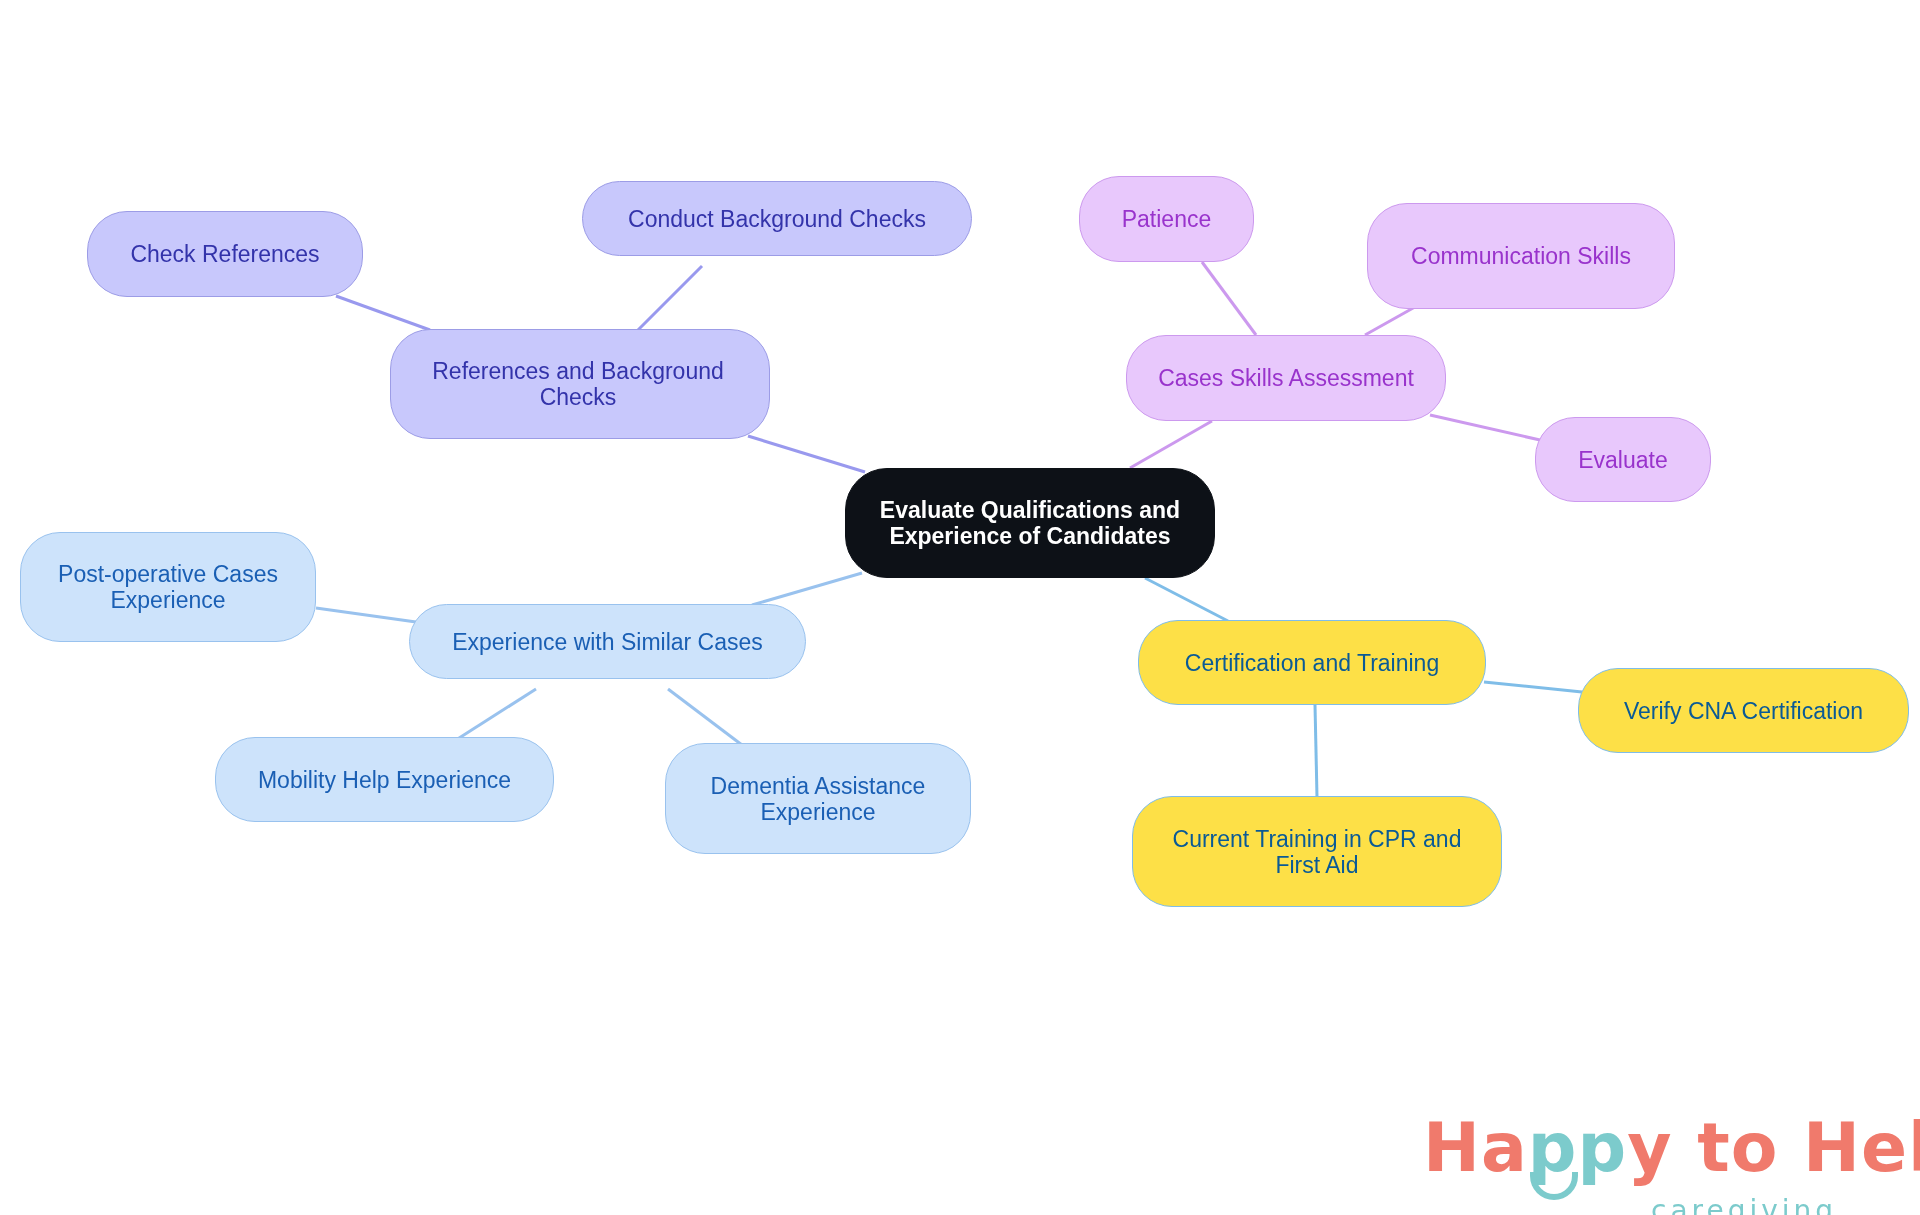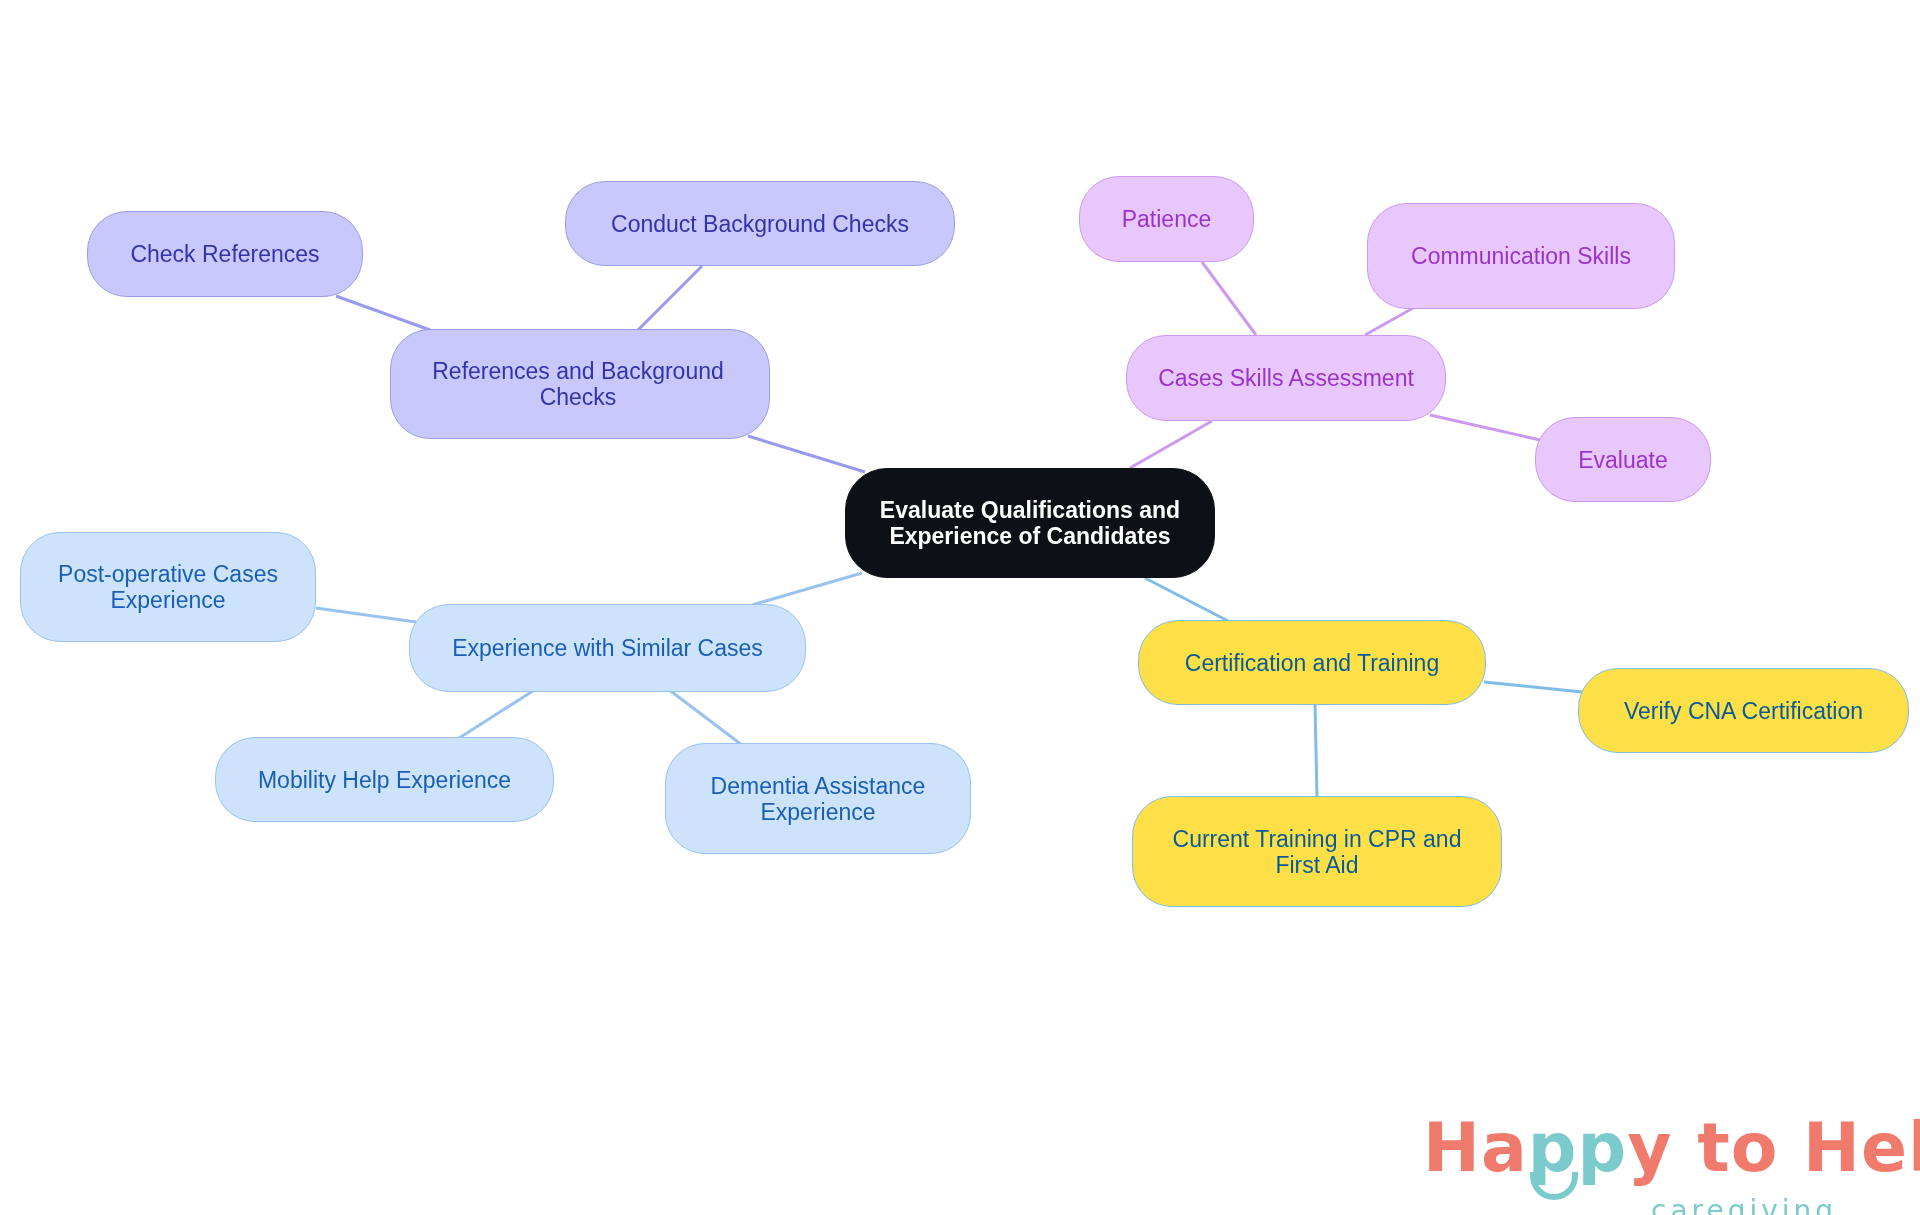--- a/index.html
+++ b/index.html
@@ -51,38 +51,38 @@
 <div class="node root" style="left:845px;top:468px;width:370px;height:110px;font-weight:bold;">
   <span>Evaluate Qualifications and Experience of Candidates</span>
 </div>
 
 <div class="node purple" style="left:390px;top:329px;width:380px;height:110px;padding-left:14px;">
   <span>References and Background Checks</span>
 </div>
 <div class="node purple" style="left:87px;top:211px;width:276px;height:86px;">
   <span>Check References</span>
 </div>
-<div class="node purple" style="left:565px;top:181px;width:390px;height:85px;">
+<div class="node purple" style="left:582px;top:181px;width:390px;height:75px;">
   <span>Conduct Background Checks</span>
 </div>
 
 <div class="node pink" style="left:1126px;top:335px;width:320px;height:86px;">
   <span>Cases Skills Assessment</span>
 </div>
 <div class="node pink" style="left:1079px;top:176px;width:175px;height:86px;">
   <span>Patience</span>
 </div>
 <div class="node pink" style="left:1367px;top:203px;width:308px;height:106px;text-align:right;">
   <span>Communication Skills</span>
 </div>
 <div class="node pink" style="left:1535px;top:417px;width:176px;height:85px;">
   <span>Evaluate</span>
 </div>
 
-<div class="node lblue" style="left:409px;top:604px;width:397px;height:88px;">
+<div class="node lblue" style="left:409px;top:604px;width:397px;height:75px;">
   <span>Experience with Similar Cases</span>
 </div>
 <div class="node lblue" style="left:20px;top:532px;width:296px;height:110px;">
   <span>Post-operative Cases Experience</span>
 </div>
 <div class="node lblue" style="left:215px;top:737px;width:339px;height:85px;">
   <span>Mobility Help Experience</span>
 </div>
 <div class="node lblue" style="left:665px;top:743px;width:306px;height:111px;">
   <span>Dementia Assistance Experience</span>

